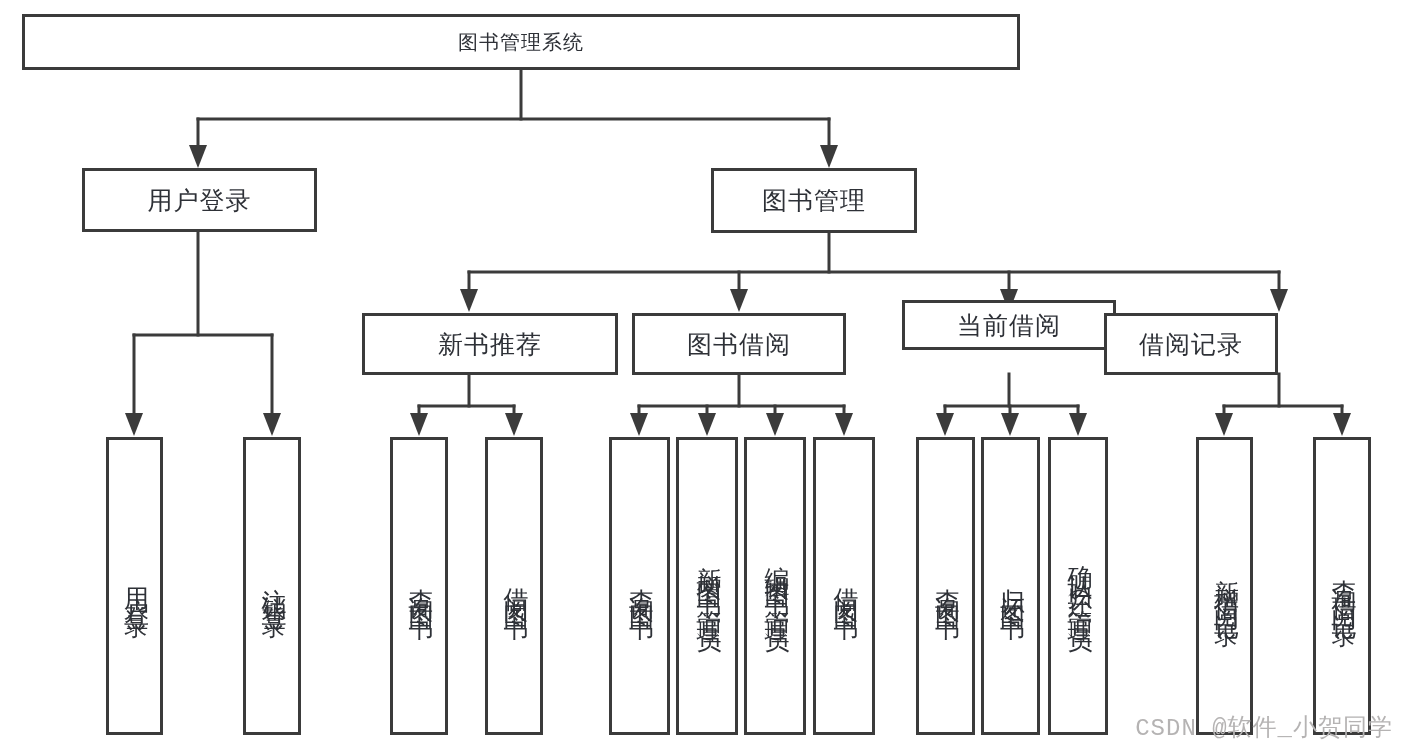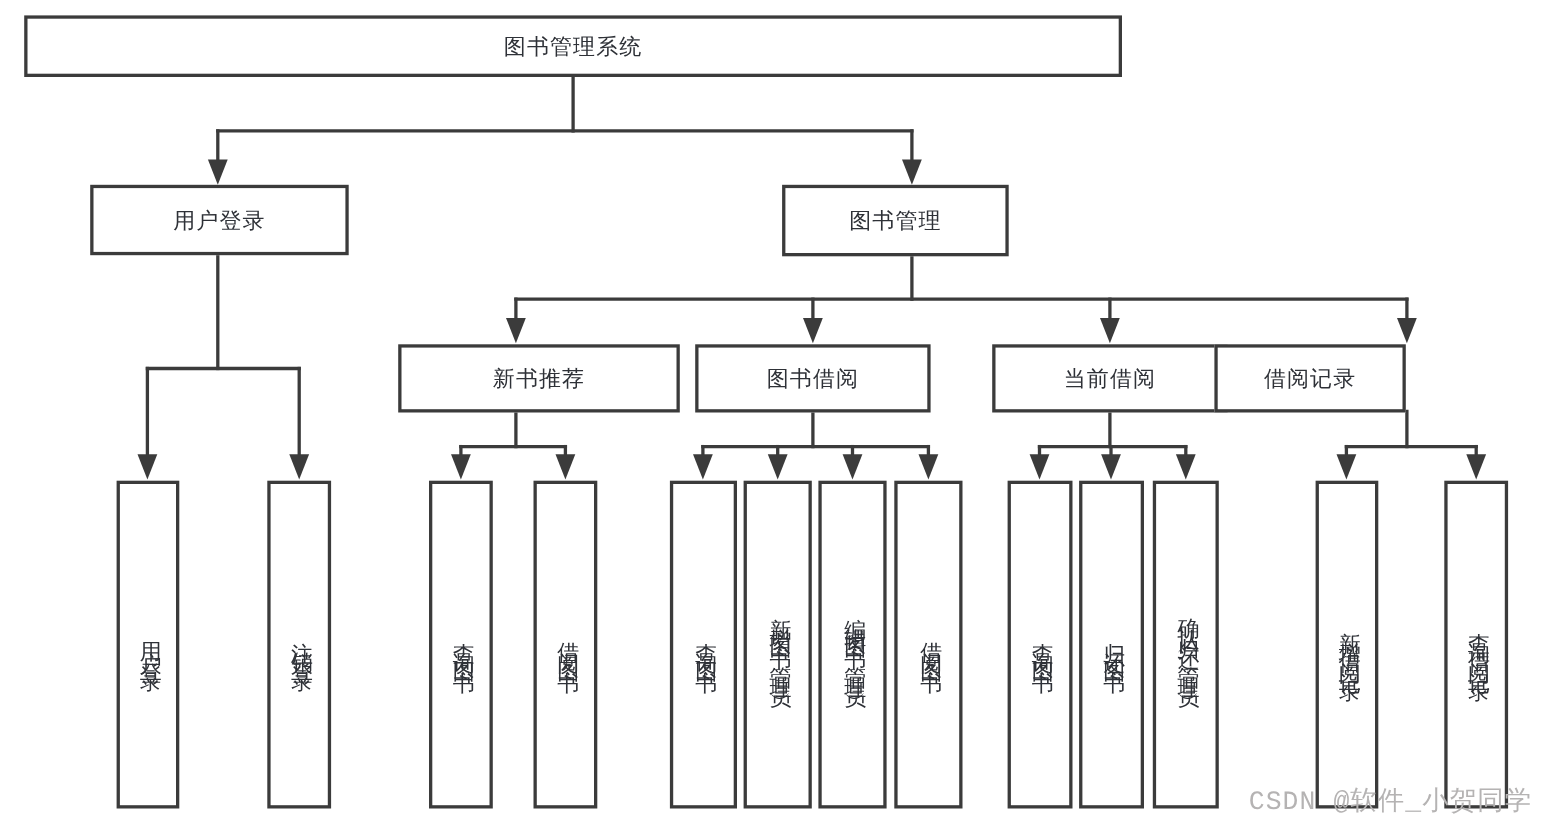--- a/index.html
+++ b/index.html
@@ -21,21 +21,21 @@
     position:absolute;left:0;top:0;width:1405px;height:747px;
     color:var(--line);
   }
   .box{
     position:absolute;
     box-sizing:border-box;
     background:#fff;
     border:3px solid var(--line);
     display:flex;align-items:center;justify-content:center;
     text-align:center;
-    font-size:20px;
+    font-size:25px;
     letter-spacing:1px;
     color:var(--text);
   }
   .box.root{font-size:20px;}
   .box.v span{
     writing-mode:vertical-rl;
     text-orientation:mixed;
     letter-spacing:9px;
     line-height:1;
     white-space:nowrap;
@@ -130,21 +130,21 @@
   <div class="box" style="left:711px;top:168px;width:206px;height:65px">
     <span>图书管理</span>
   </div>
 
   <div class="box" style="left:362px;top:313px;width:256px;height:62px">
     <span>新书推荐</span>
   </div>
   <div class="box" style="left:632px;top:313px;width:214px;height:62px">
     <span>图书借阅</span>
   </div>
-  <div class="box" style="left:902px;top:313px;width:214px;height:62px">
+  <div class="box" style="left:902px;top:300px;width:214px;height:50px">
     <span>当前借阅</span>
   </div>
   <div class="box" style="left:1104px;top:313px;width:174px;height:62px">
     <span>借阅记录</span>
   </div>
 
   <div class="box v" style="left:106px;top:437px;width:57px;height:298px">
     <span>用户登录</span>
   </div>
   <div class="box v" style="left:243px;top:437px;width:58px;height:298px">

